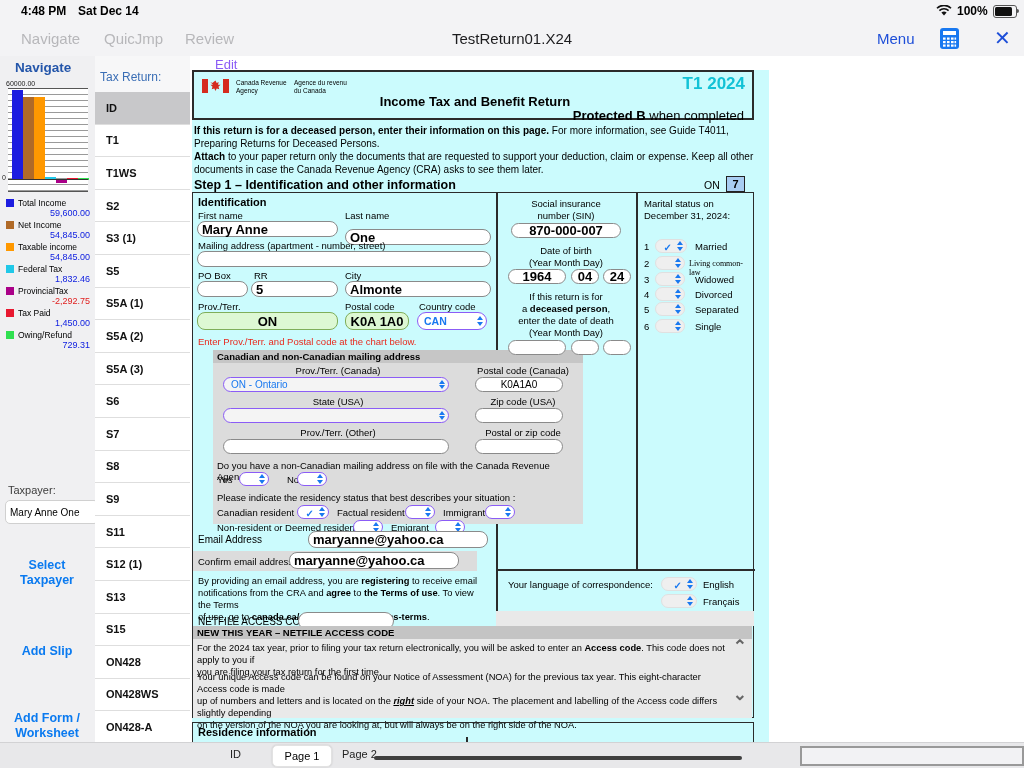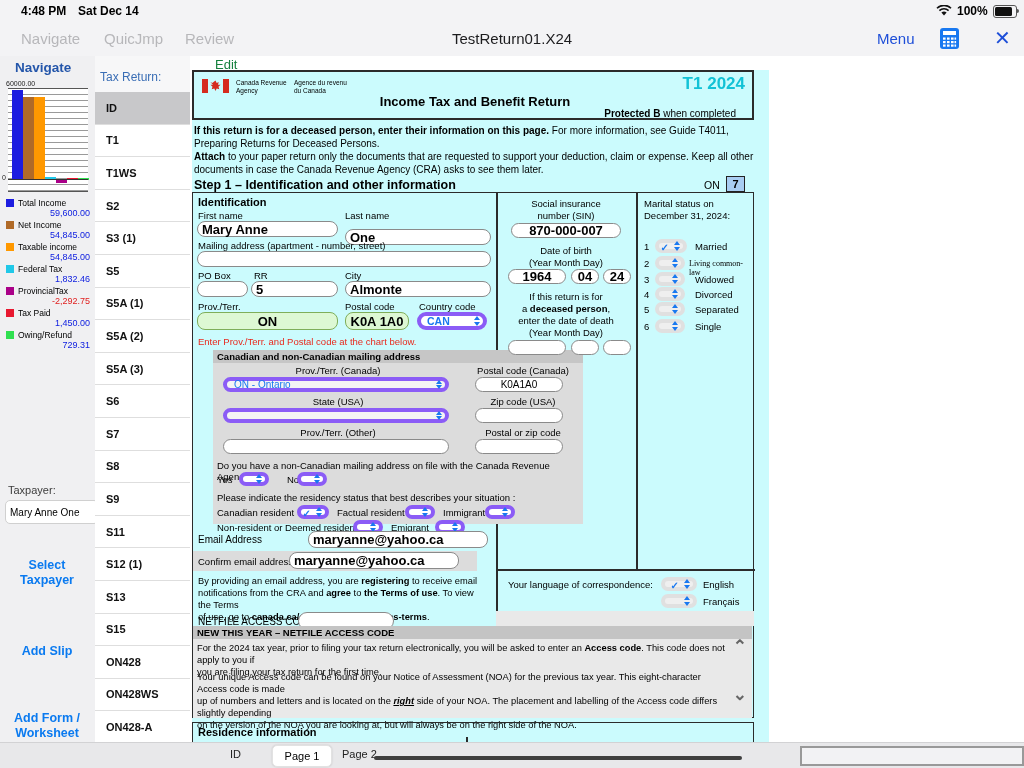--- a/index.html
+++ b/index.html
@@ -36,38 +36,38 @@
   
   .panel{left:95px;top:56px;width:95px;height:686px;background:#f7f7f8;}
   .panel-head{font-size:12px;color:#3a6eb5;}
   .rlist{position:absolute;left:0;top:36px;width:95px;}
   .ritem{height:32.6px;display:flex;align-items:center;padding-left:11px;font-size:11px;font-weight:bold;color:#111;
          border-bottom:1px solid #dedede;background:#fff;box-sizing:border-box;}
   .ritem.sel{background:#c8c8ca;}
   .pscroll{position:absolute;left:186px;top:90px;width:3px;height:56px;background:#b5b5b8;border-radius:2px;}
   
   .main{left:190px;top:56px;width:834px;height:686px;background:#fff;}
-  .edit-link{font-size:13px;color:#15803d;}
+  .edit-link{font-size:13px;color:#8b5cf6;}
   .formwrap{position:absolute;left:2px;top:14px;width:577px;height:672px;background:#cbfbfd;overflow:hidden;}
   .box{position:absolute;border:2px solid #2b2b2b;box-sizing:border-box;}
   .box1{border-width:1.5px;}
   .lbl{font-size:9.5px;}
   .b{font-weight:bold;}
   .inp{position:absolute;background:#fff;border:1px solid #8a8a8a;border-radius:8px;font-size:13px;font-weight:bold;
        display:flex;align-items:center;padding:0 4px;box-sizing:border-box;height:16px;}
   .inp.center{justify-content:center;}
   .inp.green{background:#ddf8d4;border-color:#7fae5a;}
   .red-note{color:#e8291d;font-size:9.5px;}
   .graypanel{position:absolute;background:#dcdcdc;}
   .graybar{background:#c6c6c6;font-weight:bold;font-size:9.5px;padding:1px 4px;}
   .stepper{display:inline-flex;flex-direction:column;justify-content:center;gap:1.5px;margin-left:3px;}
   .stepper i{display:block;width:0;height:0;border-left:3.5px solid transparent;border-right:3.5px solid transparent;}
   .stepper .up{border-bottom:4px solid #1878f0;}
   .stepper .dn{border-top:4px solid #1878f0;}
-  .pill{position:absolute;background:#fff;border:4px solid #8b5cf6;border-radius:8px;height:14px;box-sizing:border-box;
+  .pill{position:absolute;background:#fff;border:1px solid #8b5cf6;border-radius:8px;height:14px;box-sizing:border-box;
         display:flex;align-items:center;justify-content:flex-end;padding:0 3px;}
   .pill.oncyan{background:#efefef;border-color:#e0e0e0;}
   .check::before{content:"✓";color:#1878f0;font-weight:bold;font-size:10px;margin-right:2px;}
   .vline{position:absolute;width:1.5px;background:#2b2b2b;}
   .hline{position:absolute;height:1.5px;background:#2b2b2b;}
   .chev{position:absolute;font-size:17px;font-weight:bold;color:#666;}
   .serif-sm{font-family:"Liberation Serif",serif;font-size:8px;}
   
   .bottom-bar{left:0;top:742px;width:1024px;height:26px;background:#e8e8ea;border-top:1px solid #d2d2d4;box-sizing:border-box;}
   .tab{font-size:11px;color:#222;}
@@ -238,21 +238,21 @@
       <div class="abs" style="left:42px;top:7px;font-size:6.5px;line-height:7.5px;">
         <div>Canada Revenue</div>
           <div>Agency</div>
       </div>
       <div class="abs" style="left:100px;top:7px;font-size:6.5px;line-height:7.5px;">
         <div>Agence du revenu</div>
           <div>du Canada</div>
       </div>
       <div class="abs b" style="left:0;top:22px;width:562px;text-align:center;font-size:13px;">Income Tax and Benefit Return</div>
       <div class="abs b" style="right:7px;top:2px;font-size:17px;color:#12c2d6;">T1 2024</div>
-      <div class="abs" style="right:16px;top:36px;font-size:10px;">
+      <div class="abs" style="right:8px;top:36px;font-size:13px;">
         <span class="b">Protected B</span><span> when completed</span>
       </div>
     </div>
 
     <div class="abs" style="left:2px;top:54px;width:562px;font-size:10px;line-height:13px;">
       <div><span class="b">If this return is for a deceased person, enter their information on this page.</span><span> For more information, see Guide T4011,</span></div>
       <div>Preparing Returns for Deceased Persons.</div>
       <div><span class="b">Attach</span><span> to your paper return only the documents that are requested to support your deduction, claim or expense. Keep all other</span></div>
       <div>documents in case the Canada Revenue Agency (CRA) asks to see them later.</div>
     </div>

